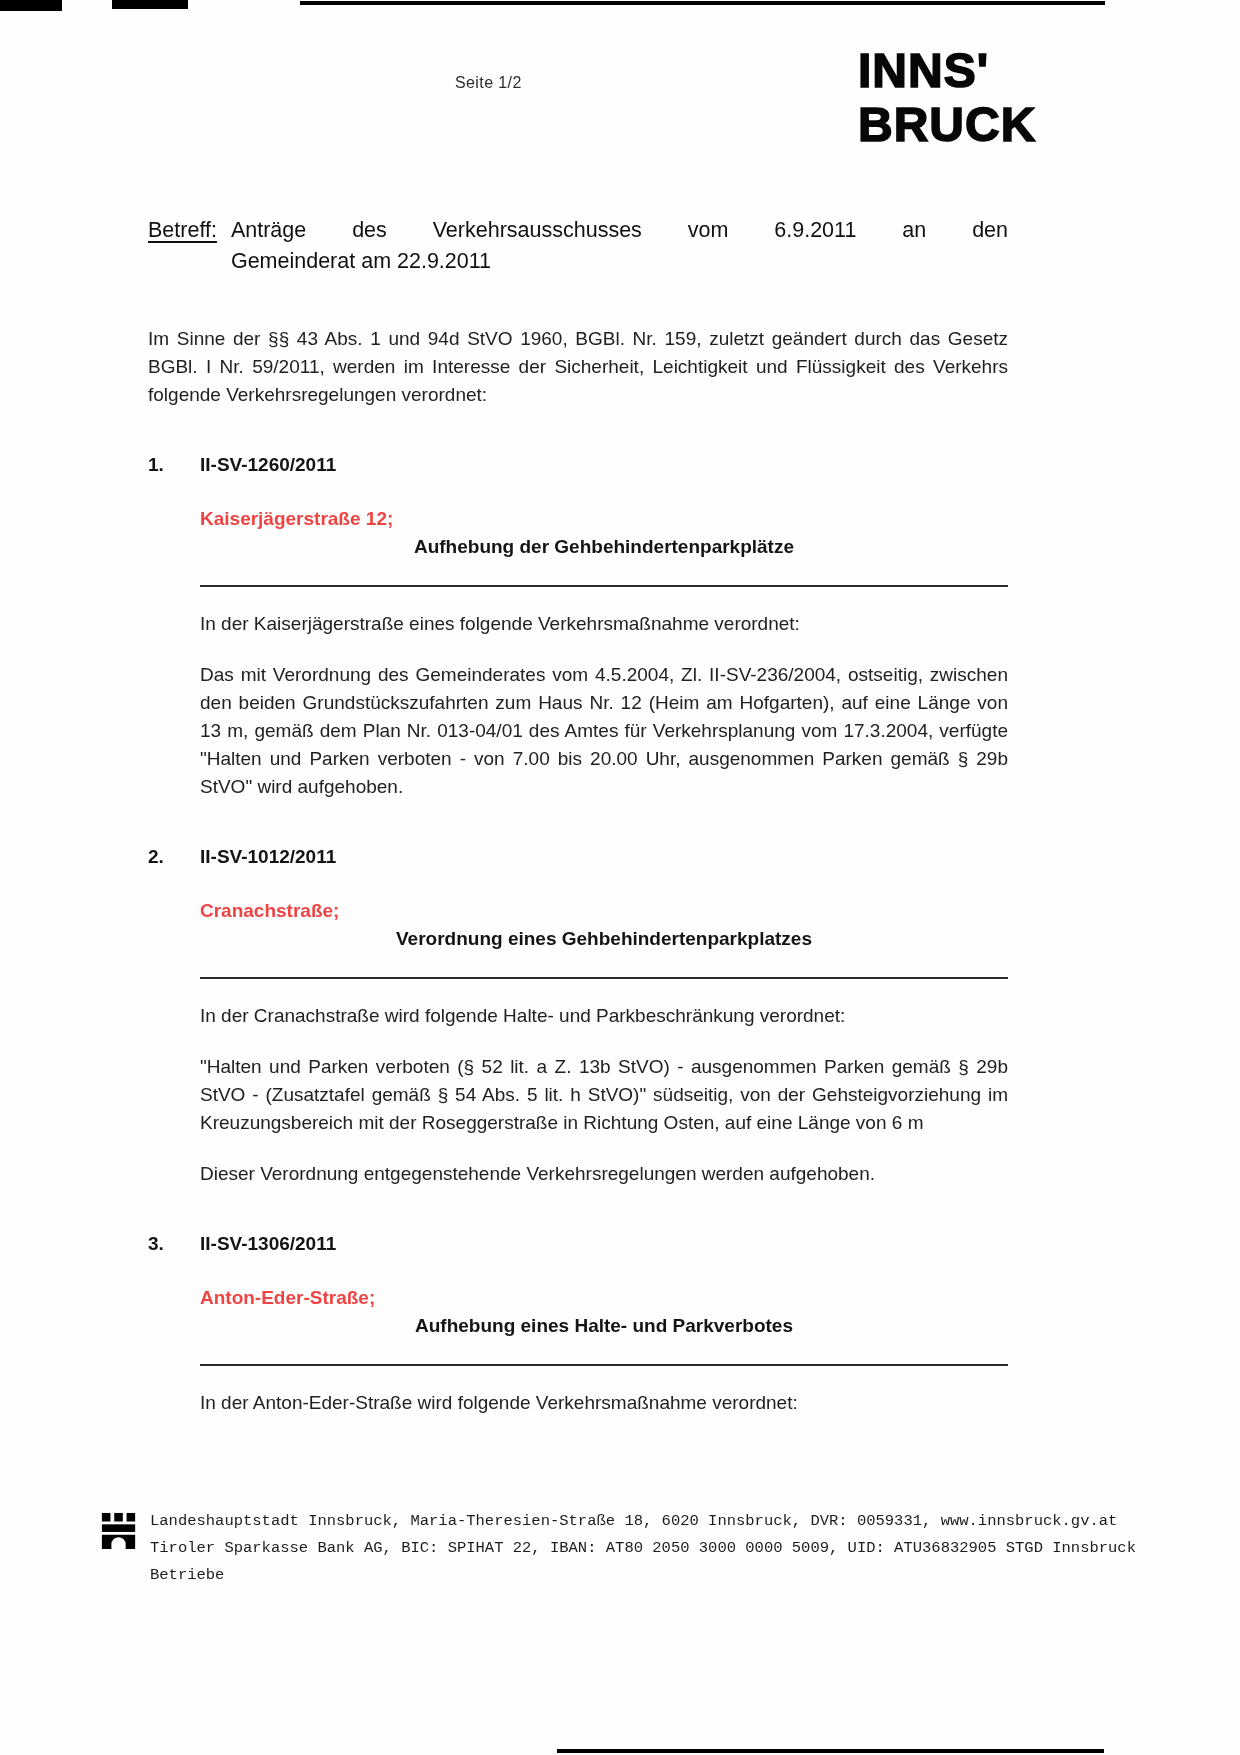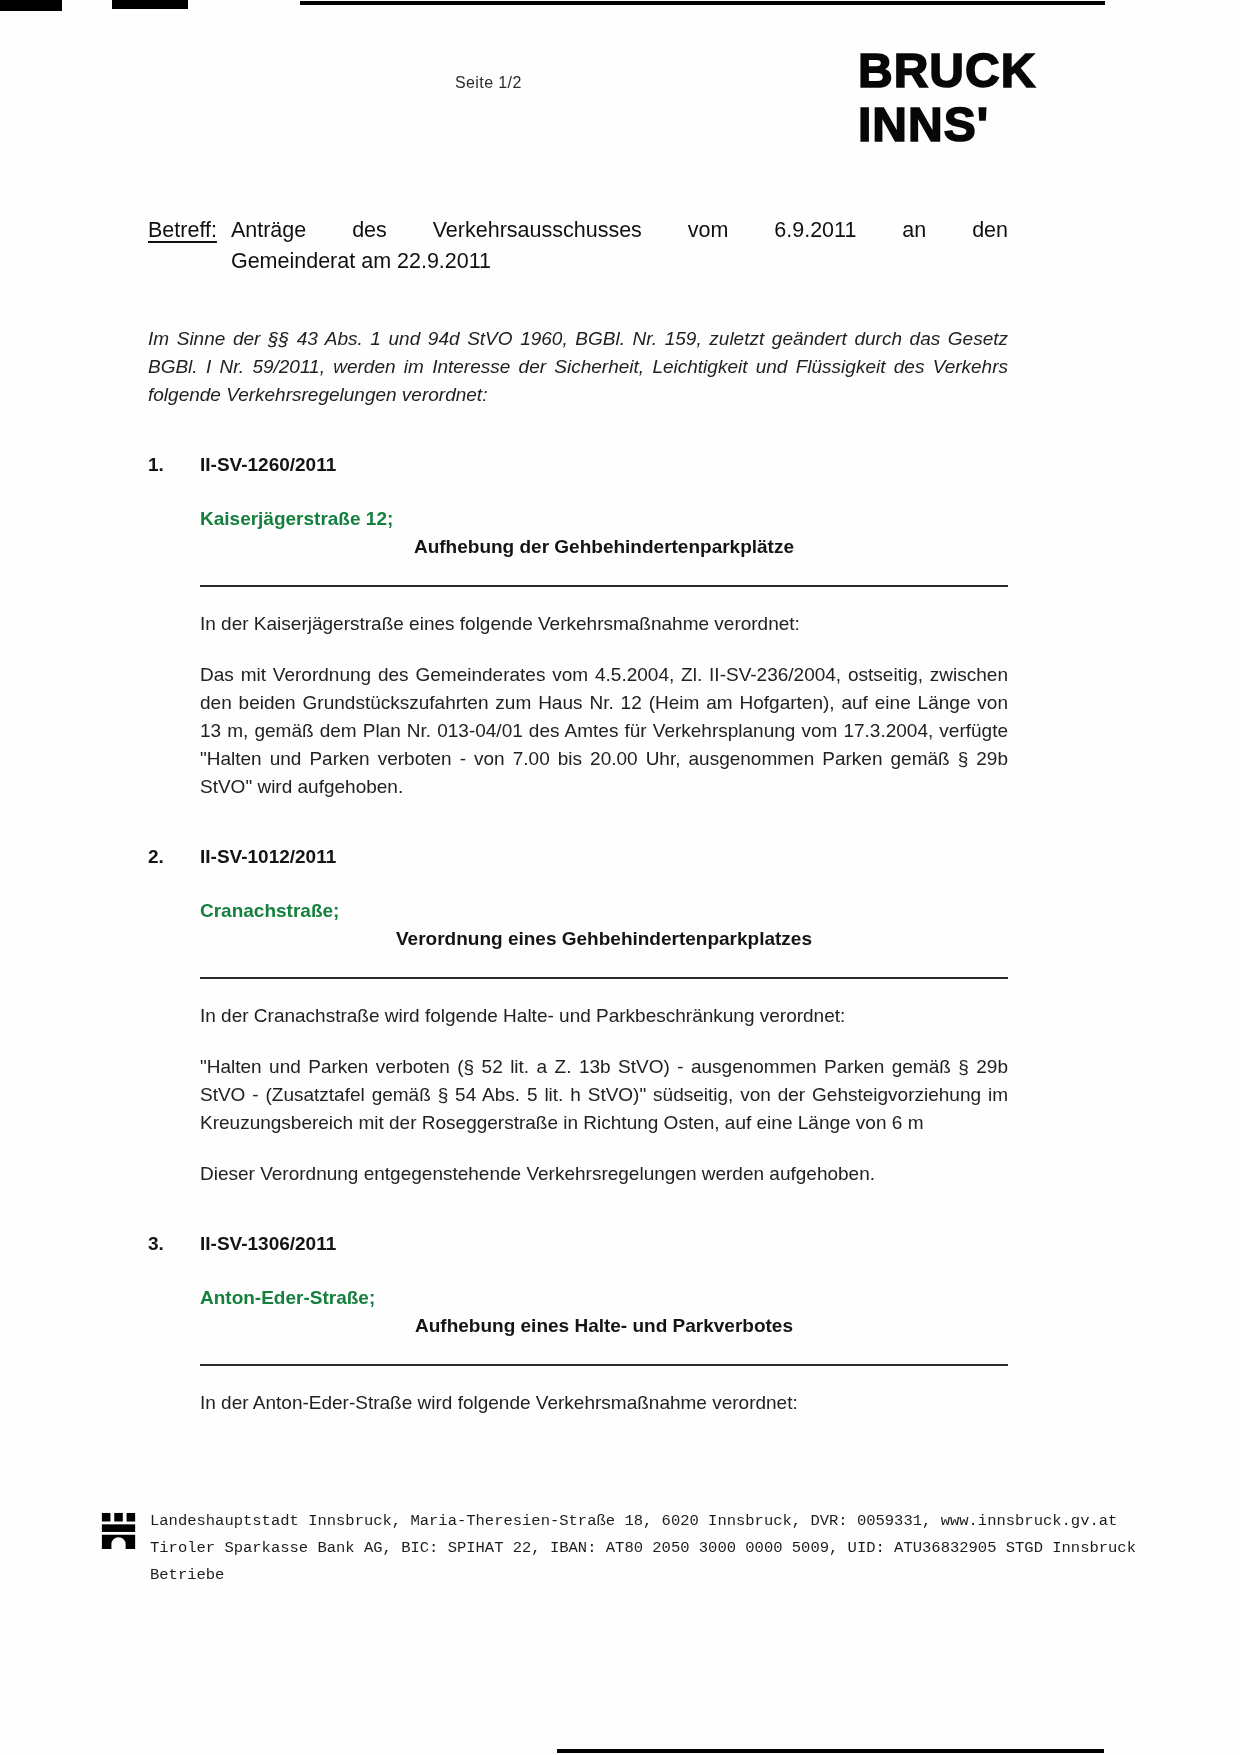--- a/index.html
+++ b/index.html
@@ -38,21 +38,21 @@
     text-underline-offset:4px;
     padding-right:14px;
   }
   .subject-lines{flex:1;}
   .subject-line1{text-align:justify;text-align-last:justify;}
   .intro{margin-top:48px;text-align:justify;}
   .item{margin-top:42px;}
   .item-head{display:flex;font-weight:bold;color:#141414;}
   .item-number{width:52px;}
   .item-body{margin-left:52px;}
-  .item-street{font-weight:bold;margin-top:26px;color:#15803d;}
+  .item-street{font-weight:bold;margin-top:26px;color:#ef4444;}
   .item-subtitle{
     font-weight:bold;color:#141414;
     border-bottom:2px solid #2a2a2a;
     padding-bottom:24px;
     text-align:center;
   }
   .para{margin:23px 0 0 0;text-align:justify;}
   .footer{
     position:absolute;left:100px;top:1508px;width:1060px;
     display:flex;gap:12px;align-items:flex-start;
@@ -67,35 +67,35 @@
 <div class="page">
 
   <div class="artifact" style="left:0;top:0;width:62px;height:11px;"></div>
   <div class="artifact" style="left:112px;top:0;width:76px;height:9px;"></div>
   <div class="artifact" style="left:300px;top:1px;width:805px;height:4px;"></div>
   <div class="artifact" style="left:557px;top:1749px;width:547px;height:4px;"></div>
 
   <div class="page-number">Seite 1/2</div>
 
   <div class="logo">
+    <div>INNS'</div>
     <div>BRUCK</div>
-    <div>INNS'</div>
   </div>
 
   <div class="content">
 
     <div class="subject">
       <span class="subject-label">Betreff:</span>
       <span class="subject-lines">
         <span class="subject-line1" style="display:block;">Anträge des Verkehrsausschusses vom 6.9.2011 an den</span>
         <span class="subject-line2" style="display:block;">Gemeinderat am 22.9.2011</span>
       </span>
     </div>
 
-    <p class="intro para" style="margin-top:48px;font-style:italic;">Im Sinne der §§ 43 Abs. 1 und 94d StVO 1960, BGBl. Nr. 159, zuletzt geändert durch das Gesetz BGBl. I Nr. 59/2011, werden im Interesse der Sicherheit, Leichtigkeit und Flüssigkeit des Verkehrs folgende Verkehrsregelungen verordnet:</p>
+    <p class="intro para" style="margin-top:48px;">Im Sinne der §§ 43 Abs. 1 und 94d StVO 1960, BGBl. Nr. 159, zuletzt geändert durch das Gesetz BGBl. I Nr. 59/2011, werden im Interesse der Sicherheit, Leichtigkeit und Flüssigkeit des Verkehrs folgende Verkehrsregelungen verordnet:</p>
 
     <section class="item">
       <div class="item-head">
         <span class="item-number">1.</span>
         <span class="item-ref">II-SV-1260/2011</span>
       </div>
       <div class="item-body">
         <div class="item-street">Kaiserjägerstraße 12;</div>
         <div class="item-subtitle">Aufhebung der Gehbehindertenparkplätze</div>
         <p class="para">In der Kaiserjägerstraße eines folgende Verkehrsmaßnahme verordnet:</p>

